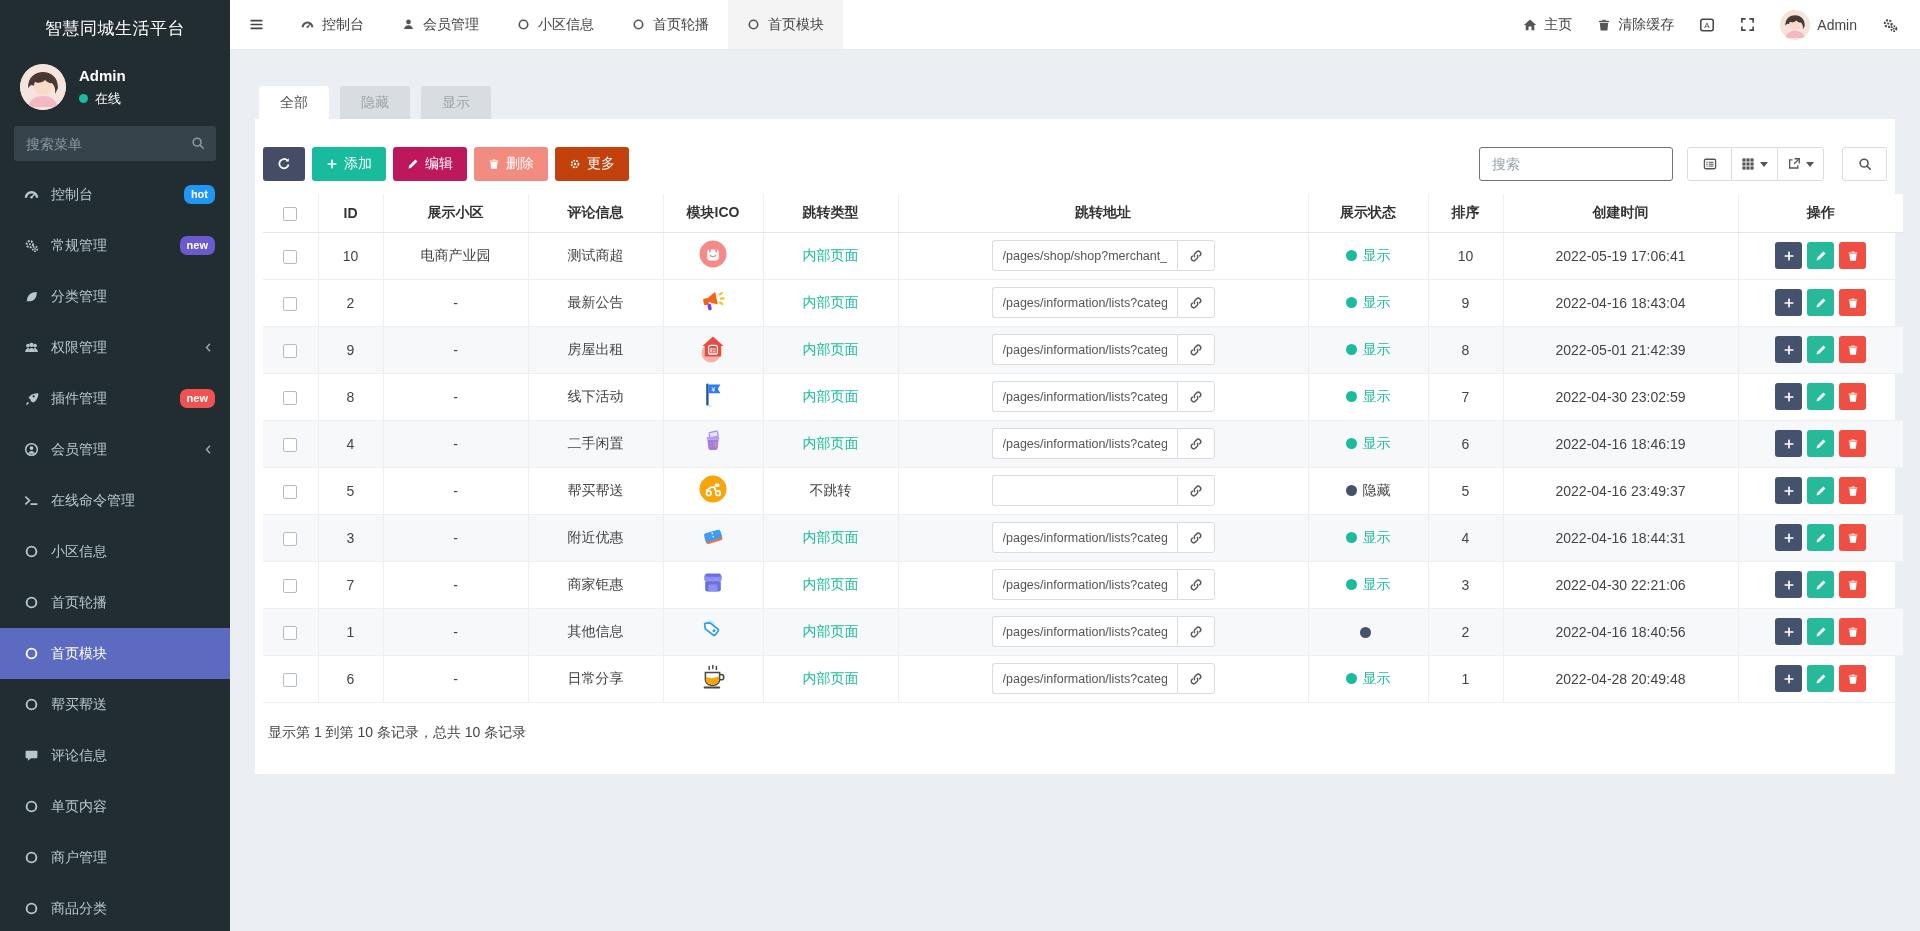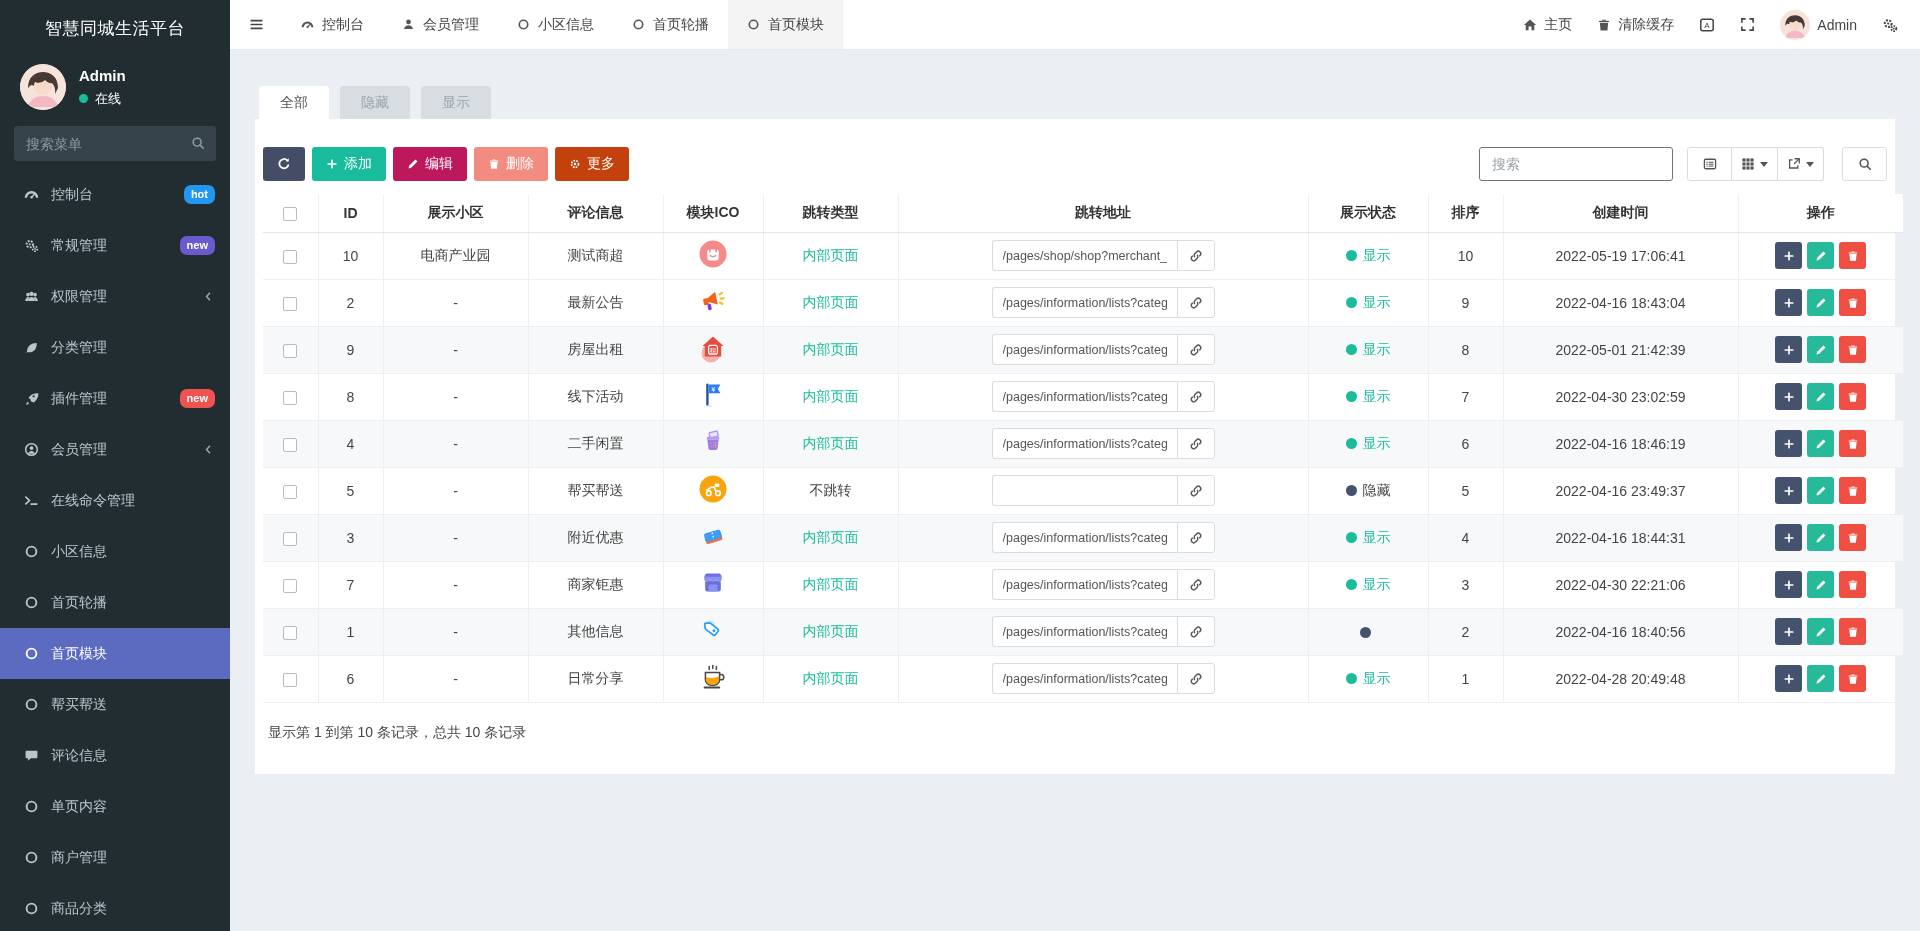--- a/index.html
+++ b/index.html
@@ -143,45 +143,45 @@
               <circle cx="11.8" cy="11.6" r="2.5" fill="none" stroke="currentColor" stroke-width="1.9" stroke-dasharray="1.6 1.2"></circle>
               <circle cx="11.8" cy="11.6" r=".9" fill="currentColor"></circle>
             </svg>
           </span>
           <span class="si-label">常规管理</span>
           <span class="side-badge" style="background: rgb(106, 90, 205);">new</span>
         </div>
         <div class="side-item">
           <span class="si-icon icon">
             <svg viewBox="0 0 16 16" xmlns="http://www.w3.org/2000/svg">
+              <path d="M3.2 12.8C3.2 6.4 7.8 3.2 13.6 3.2c.3 6.4-3.2 9.9-8.3 9.9-.8 0-1.6-.1-2.1-.3z" fill="currentColor"></path>
+              <path d="M2.6 13.8c2-3.8 5-6.2 8.6-7.6" stroke="currentColor" fill="none" stroke-width="1" opacity=".45"></path>
+            </svg>
+          </span>
+          <span class="si-label">分类管理</span>
+        </div>
+        <div class="side-item">
+          <span class="si-icon icon">
+            <svg viewBox="0 0 16 16" xmlns="http://www.w3.org/2000/svg">
               <g fill="currentColor">
                 <circle cx="4.2" cy="6" r="1.9"></circle>
                 <circle cx="11.8" cy="6" r="1.9"></circle>
                 <circle cx="8" cy="5.2" r="2.3"></circle>
                 <path d="M1.2 12.8c.4-2.6 1.8-4 3.4-4.2l1 .8-1.2 3.4z"></path>
                 <path d="M14.8 12.8c-.4-2.6-1.8-4-3.4-4.2l-1 .8 1.2 3.4z"></path>
                 <path d="M4.4 12.8c.5-2.9 1.9-4.4 3.6-4.4s3.1 1.5 3.6 4.4z"></path>
               </g>
             </svg>
           </span>
           <span class="si-label">权限管理</span>
           <span class="side-chevron icon">
             <svg viewBox="0 0 16 16" xmlns="http://www.w3.org/2000/svg">
               <path d="M9.8 3.4 5.6 8l4.2 4.6" fill="none" stroke="currentColor" stroke-width="1.8"></path>
             </svg>
           </span>
-        </div>
-        <div class="side-item">
-          <span class="si-icon icon">
-            <svg viewBox="0 0 16 16" xmlns="http://www.w3.org/2000/svg">
-              <path d="M3.2 12.8C3.2 6.4 7.8 3.2 13.6 3.2c.3 6.4-3.2 9.9-8.3 9.9-.8 0-1.6-.1-2.1-.3z" fill="currentColor"></path>
-              <path d="M2.6 13.8c2-3.8 5-6.2 8.6-7.6" stroke="currentColor" fill="none" stroke-width="1" opacity=".45"></path>
-            </svg>
-          </span>
-          <span class="si-label">分类管理</span>
         </div>
         <div class="side-item">
           <span class="si-icon icon">
             <svg viewBox="0 0 16 16" xmlns="http://www.w3.org/2000/svg">
               <path d="M13.6 2.4c-3.9.2-6.9 2-8.9 5l1.9 1 .9 2.9 2.9.9c3-2 4.8-5 5-8.9 0-.5-.3-.8-.8-.9z" fill="currentColor"></path>
               <circle cx="10.3" cy="5.7" r="1.2" fill="#222d32"></circle>
               <path d="M4.2 11.8c-1 .3-1.7 1.3-2 3 1.7-.3 2.7-1 3-2z" fill="currentColor"></path>
             </svg>
           </span>
           <span class="si-label">插件管理</span>

